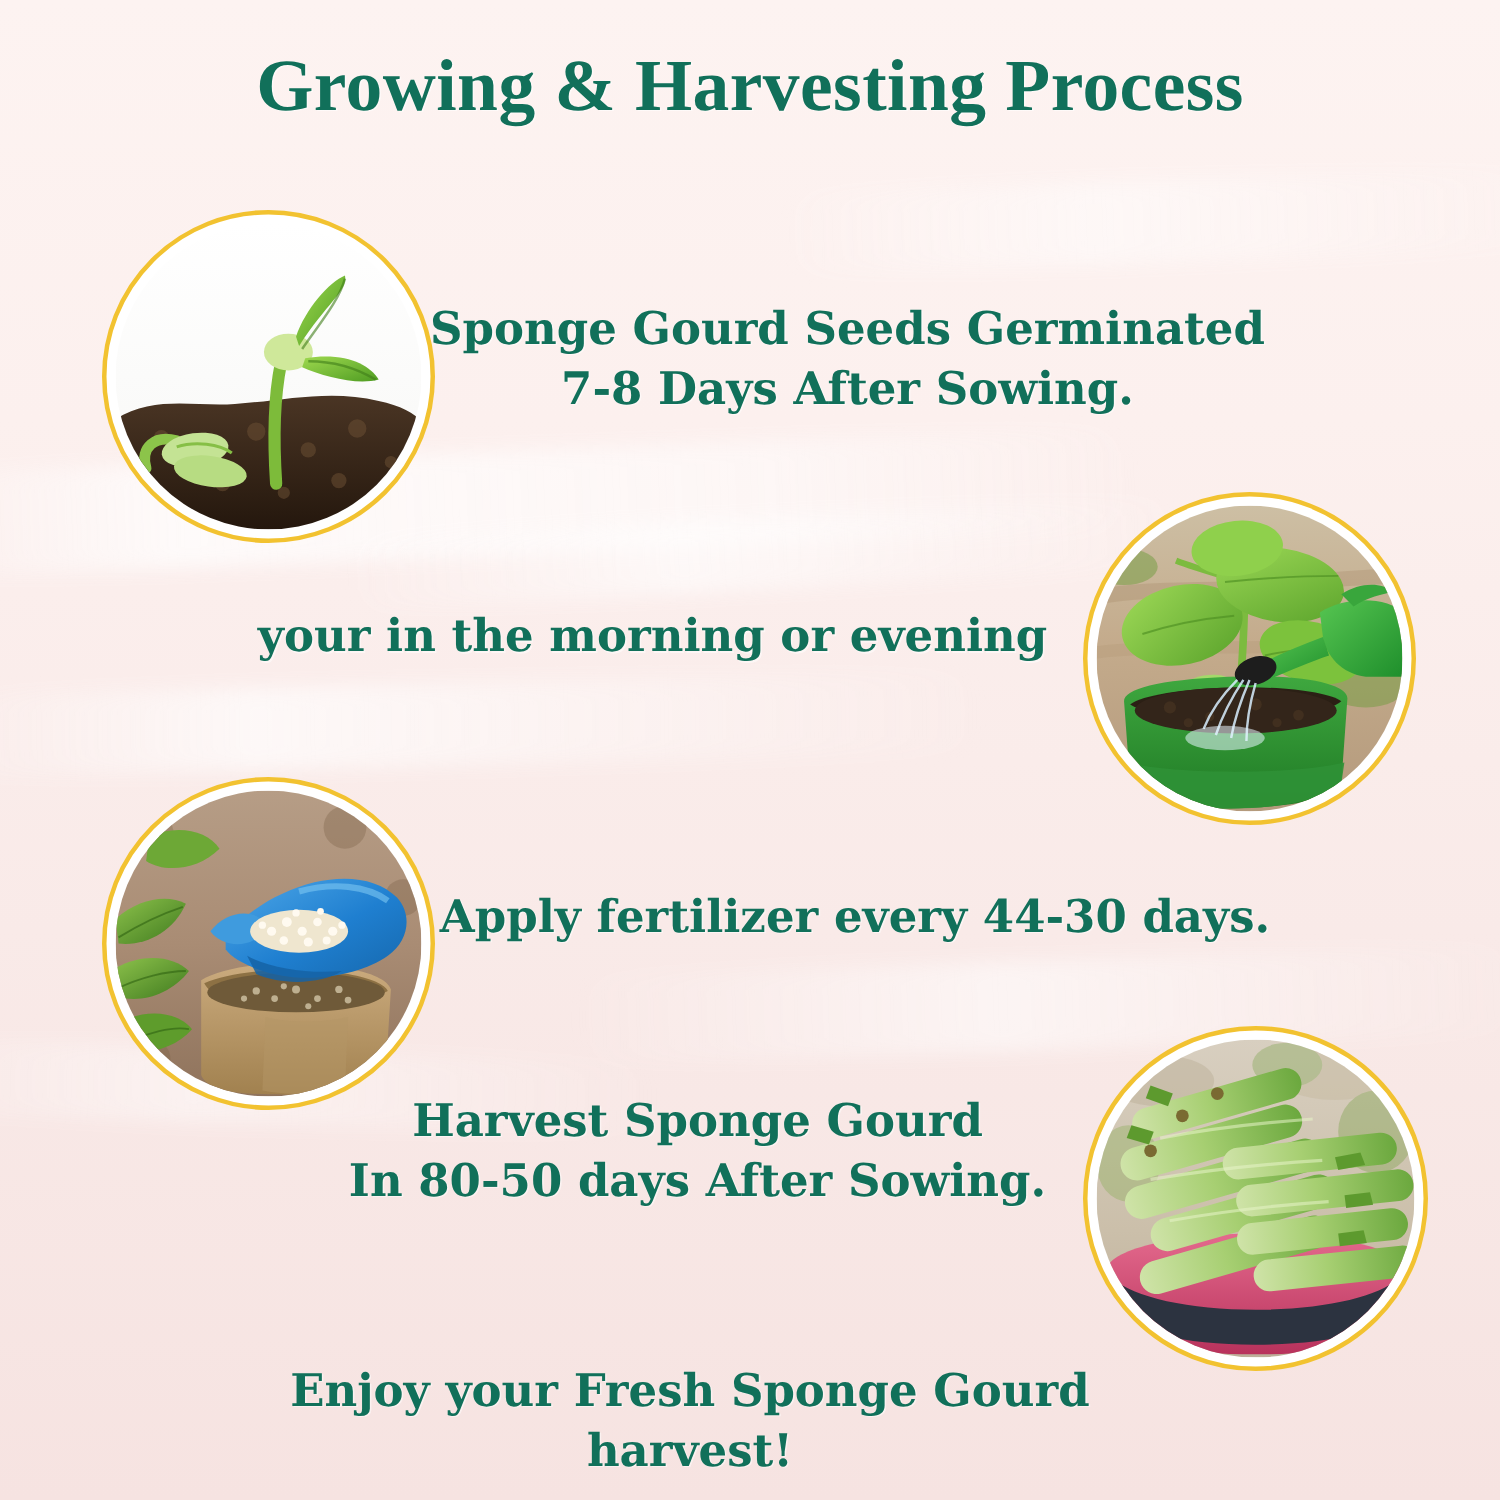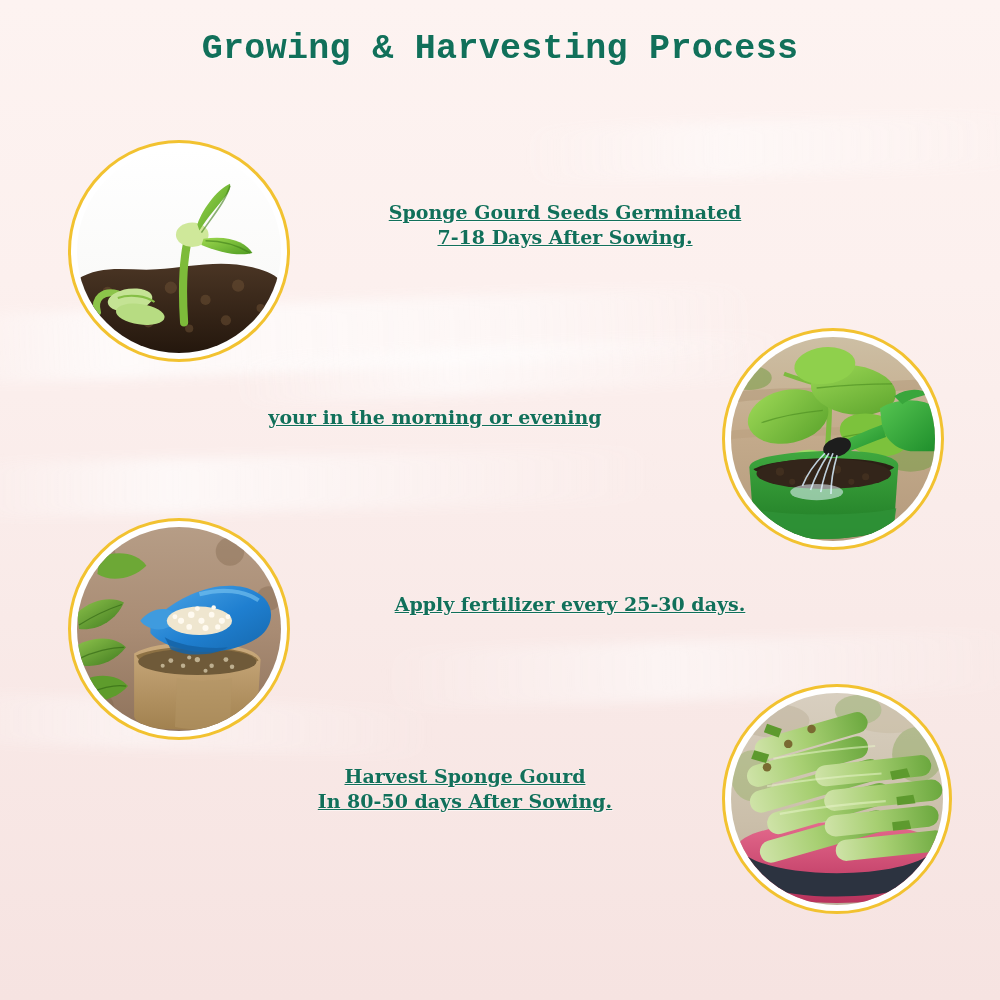--- a/index.html
+++ b/index.html
@@ -17,37 +17,36 @@
   .stroke{position:absolute;pointer-events:none;filter:blur(6px);opacity:.85;}
   .s1{left:-60px;top:300px;width:820px;height:70px;background:linear-gradient(90deg,rgba(255,255,255,0) 0%,rgba(255,255,255,.85) 22%,rgba(255,255,255,.55) 70%,rgba(255,255,255,0) 100%);transform:rotate(-2.2deg);border-radius:40px;}
   .s2{left:-40px;top:455px;width:700px;height:55px;background:linear-gradient(90deg,rgba(255,255,255,0) 0%,rgba(255,255,255,.75) 30%,rgba(255,255,255,0) 100%);transform:rotate(-1.4deg);border-radius:40px;}
   .s3{left:230px;top:345px;width:560px;height:48px;background:linear-gradient(90deg,rgba(255,255,255,0) 0%,rgba(255,255,255,.7) 40%,rgba(255,255,255,0) 100%);transform:rotate(-3deg);border-radius:40px;}
   .s4{left:380px;top:640px;width:640px;height:60px;background:linear-gradient(90deg,rgba(255,255,255,0) 0%,rgba(255,255,255,.6) 45%,rgba(255,255,255,0) 100%);transform:rotate(-2deg);border-radius:40px;}
   .s5{left:-80px;top:700px;width:520px;height:50px;background:linear-gradient(90deg,rgba(255,255,255,0) 0%,rgba(255,255,255,.5) 40%,rgba(255,255,255,0) 100%);transform:rotate(2deg);border-radius:40px;}
   .s6{left:520px;top:120px;width:520px;height:55px;background:linear-gradient(90deg,rgba(255,255,255,0) 0%,rgba(255,255,255,.55) 40%,rgba(255,255,255,0) 100%);transform:rotate(-2deg);border-radius:40px;}
 
   .title{
     position:absolute;left:0;top:30px;width:1000px;text-align:center;
-    font-size:35px;line-height:1.1;font-weight:bold;
+    font-size:49px;line-height:1.1;font-weight:bold;
     color:#11705a;letter-spacing:.3px;
-    font-family:Liberation Mono, monospace;
+    font-family:Liberation Serif, serif;
     text-shadow:1px 1px 0 rgba(255,255,255,.55);
   }
 
   .step-text{
     position:absolute;text-align:center;color:#11705a;
-    font-weight:bold;font-size:19px;line-height:1.32;
+    font-weight:bold;font-size:30px;line-height:1.32;
     font-family:"DejaVu Serif", serif;
     text-shadow:1px 1px 0 rgba(255,255,255,.5);
-    text-decoration:underline;
   }
   .t1{left:250px;top:200px;width:630px;}
   .t2{left:120px;top:405px;width:630px;}
   .t3{left:250px;top:592px;width:640px;}
-  .t4{left:150px;top:764px;width:630px;}
+  .t4{left:150px;top:728px;width:630px;}
   .t5{left:140px;top:908px;width:640px;}
 
   
   .photo{
     position:absolute;border-radius:50%;
     background:#fff;
     box-sizing:border-box;
     border:3px solid #f2c230;
     padding:6px;
     box-shadow:0 0 0 0 rgba(0,0,0,0);
@@ -114,21 +113,21 @@
         <path d="M126 90 C146 90 160 96 170 102" stroke="#3f7d19" stroke-width="1.6" fill="none" opacity=".6"></path>
         <path d="M20 160 C16 146 26 138 40 142" stroke="#8cc44a" stroke-width="7" fill="none" stroke-linecap="round"></path>
         <ellipse cx="52" cy="148" rx="22" ry="11" fill="#c4e394" transform="rotate(-8 52 148)"></ellipse>
         <ellipse cx="62" cy="162" rx="24" ry="10" fill="#b7dc82" transform="rotate(8 62 162)"></ellipse>
         <path d="M40 146 C52 142 68 144 76 150" stroke="#86bf46" stroke-width="2" fill="none"></path>
       </svg>
     </div>
   </div>
   <div class="step-text t1">
     <div>Sponge Gourd  Seeds Germinated</div>
-    <div>7-18 Days After Sowing.</div>
+    <div>7-8 Days After Sowing.</div>
   </div>
 
   <div class="step-text t2">
     <div>your in the morning or evening</div>
   </div>
   <div class="photo p2">
     <div class="inner">
       <svg viewBox="0 0 200 200" preserveAspectRatio="xMidYMid slice">
         <defs>
           <linearGradient id="g2bg" x1="0" y1="0" x2="0" y2="1">
@@ -283,21 +282,21 @@
             <circle cx="138" cy="98" r="2.6"></circle>
             <circle cx="96" cy="88" r="2.4"></circle>
           <circle cx="148" cy="88" r="2.4"></circle>
             <circle cx="118" cy="80" r="2.4"></circle>
             <circle cx="134" cy="79" r="2.2"></circle>
         </g>
       </svg>
     </div>
   </div>
   <div class="step-text t3">
-    <div>Apply fertilizer every 25-30 days.</div>
+    <div>Apply fertilizer every 44-30 days.</div>
   </div>
 
   <div class="step-text t4">
     <div>Harvest  Sponge Gourd</div>
     <div>In 80-50 days After Sowing.</div>
   </div>
   <div class="photo p4">
     <div class="inner">
       <svg viewBox="0 0 200 200" preserveAspectRatio="xMidYMid slice">
         <defs>
@@ -359,14 +358,18 @@
           <g stroke="#e7f4c9" stroke-width="2" opacity=".55" fill="none">
             <path d="M40 62 C72 56 108 52 136 50"></path>
             <path d="M34 88 C70 82 110 78 142 76"></path>
             <path d="M46 114 C80 108 116 104 146 102"></path>
           </g>
         </g>
       </svg>
     </div>
   </div>
 
+  <div class="step-text t5">
+    <div>Enjoy your Fresh Sponge Gourd</div>
+    <div>harvest!</div>
+  </div>
 
 </div>
 
 </body></html>

